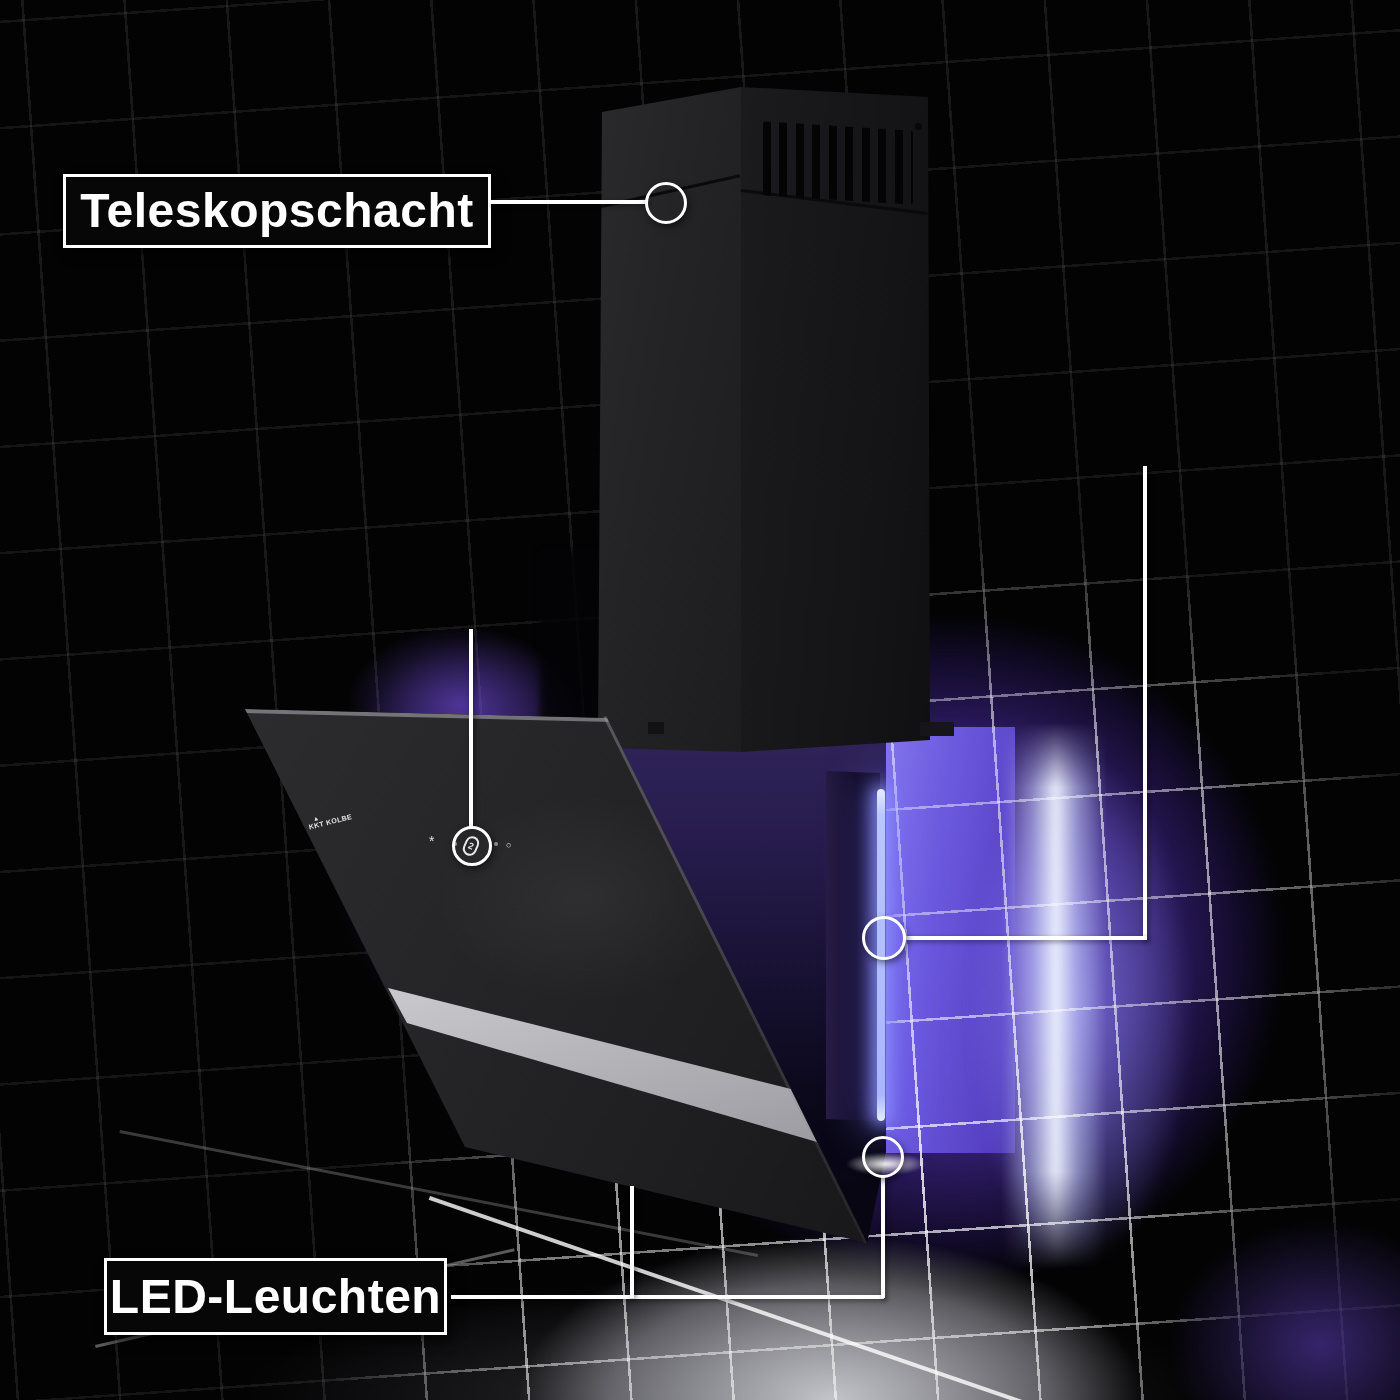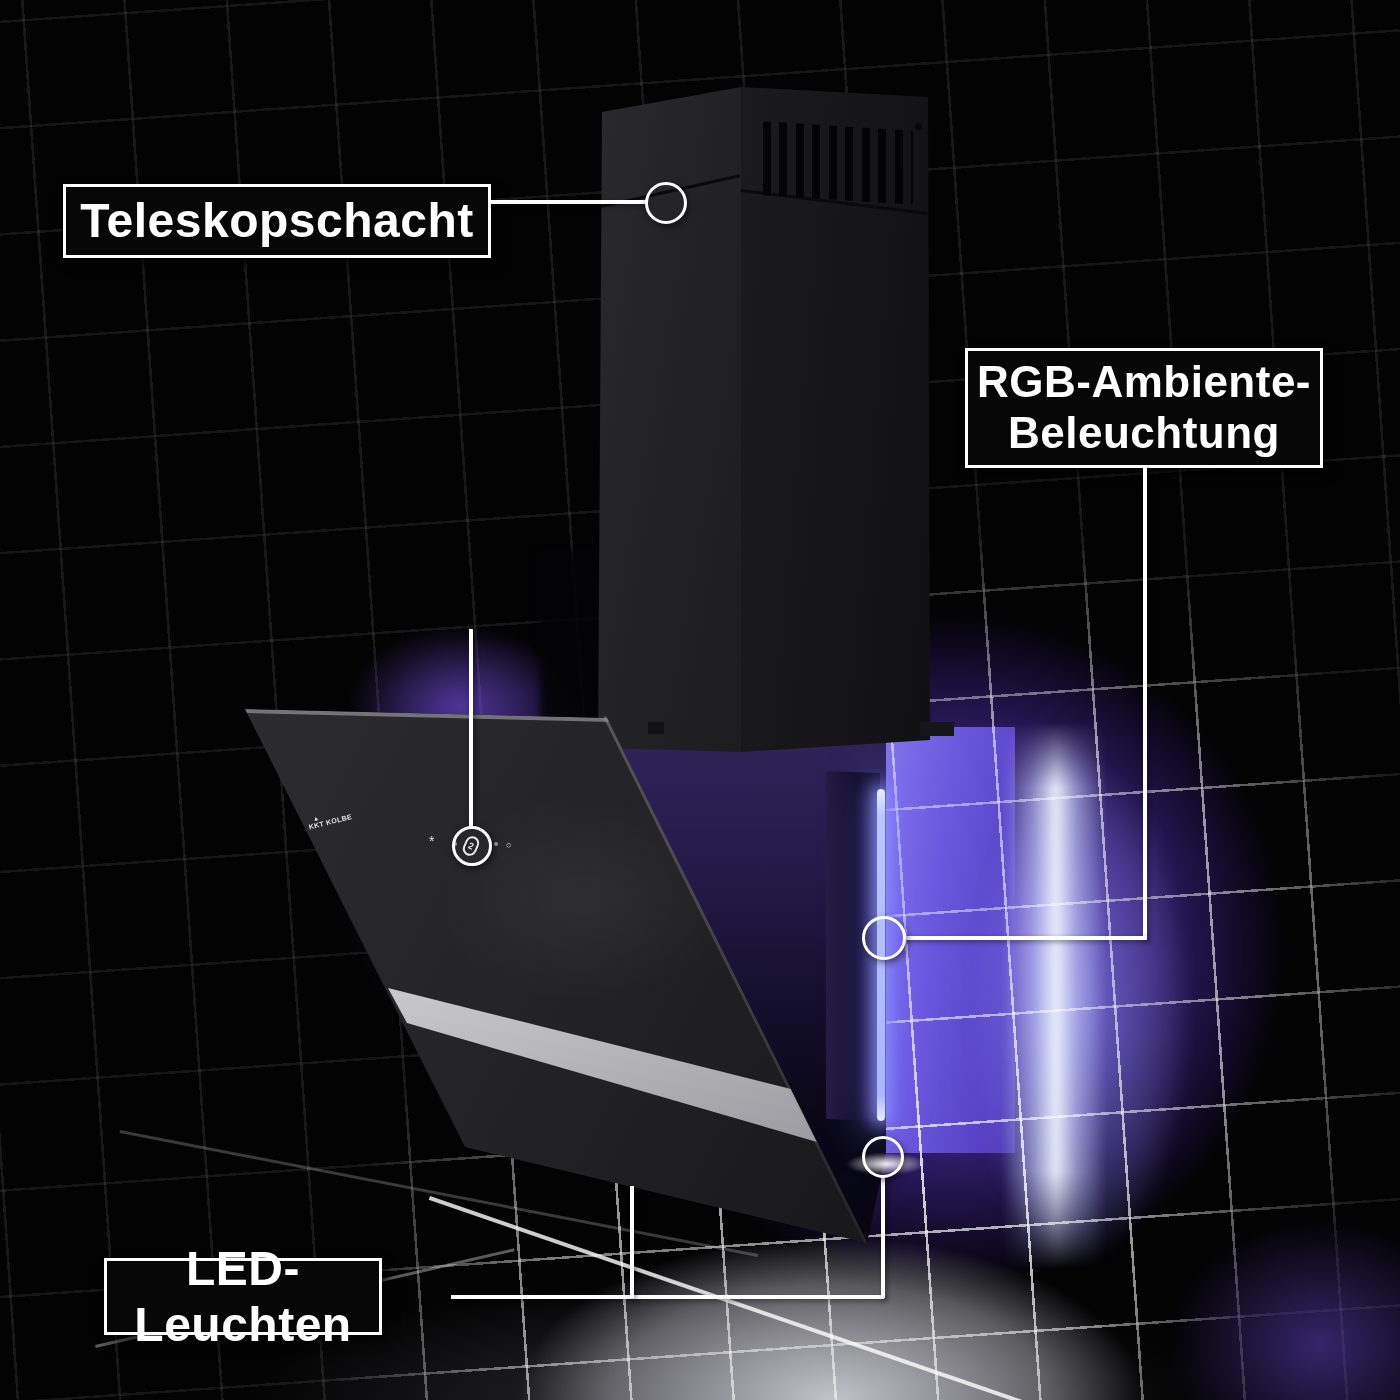--- a/index.html
+++ b/index.html
@@ -131,38 +131,34 @@
     <span class="tiny" style="left:261px;top:131px;font-size:9px;">○</span>
   </div>
 
   <div class="abs" style="left:606px;top:716px;width:588px;height:3px;
        background:linear-gradient(to right, rgba(160,160,170,0.4), rgba(120,120,130,0.12));
        transform:rotate(63.6deg);transform-origin:left top;"></div>
 
   <div class="glow" style="left:836px;top:1150px;width:100px;height:28px;filter:blur(1px);
        background:radial-gradient(closest-side, rgba(255,255,255,0.95), transparent 80%);"></div>
 
-  <div class="c-label" style="left:63px;top:184px;width:428px;height:74px;">
+  <div class="c-label" style="left:63px;top:174px;width:428px;height:74px;">
     <span>Teleskopschacht</span>
   </div>
   <div class="c-line" style="left:489px;top:200px;width:158px;height:3.5px;"></div>
   <div class="c-circle" style="left:645px;top:182px;width:42px;height:42px;"></div>
 
   <div class="c-line" style="left:469px;top:629px;width:3.5px;height:198px;"></div>
   <div class="c-circle" style="left:452px;top:826px;width:40px;height:40px;"></div>
 
-  <div class="c-label" style="left:965px;top:348px;width:358px;height:120px;font-size:44px;flex-direction:column;">
-    <span>RGB-Ambiente-</span>
-    <span>Beleuchtung</span>
-  </div>
   <div class="c-line" style="left:1143px;top:466px;width:3.5px;height:474px;"></div>
   <div class="c-line" style="left:903px;top:936px;width:244px;height:3.5px;"></div>
   <div class="c-circle" style="left:862px;top:916px;width:44px;height:44px;"></div>
 
-  <div class="c-label" style="left:104px;top:1258px;width:278px;height:77px;">
+  <div class="c-label" style="left:104px;top:1258px;width:343px;height:77px;">
     <span>LED-Leuchten</span>
   </div>
   <div class="c-line" style="left:451px;top:1295px;width:433px;height:3.5px;"></div>
   <div class="c-line" style="left:630px;top:1186px;width:3.5px;height:112px;"></div>
   <div class="c-line" style="left:881px;top:1176px;width:3.5px;height:122px;"></div>
   <div class="c-circle" style="left:862px;top:1136px;width:42px;height:42px;"></div>
 
 </div>
 
 </body></html>

